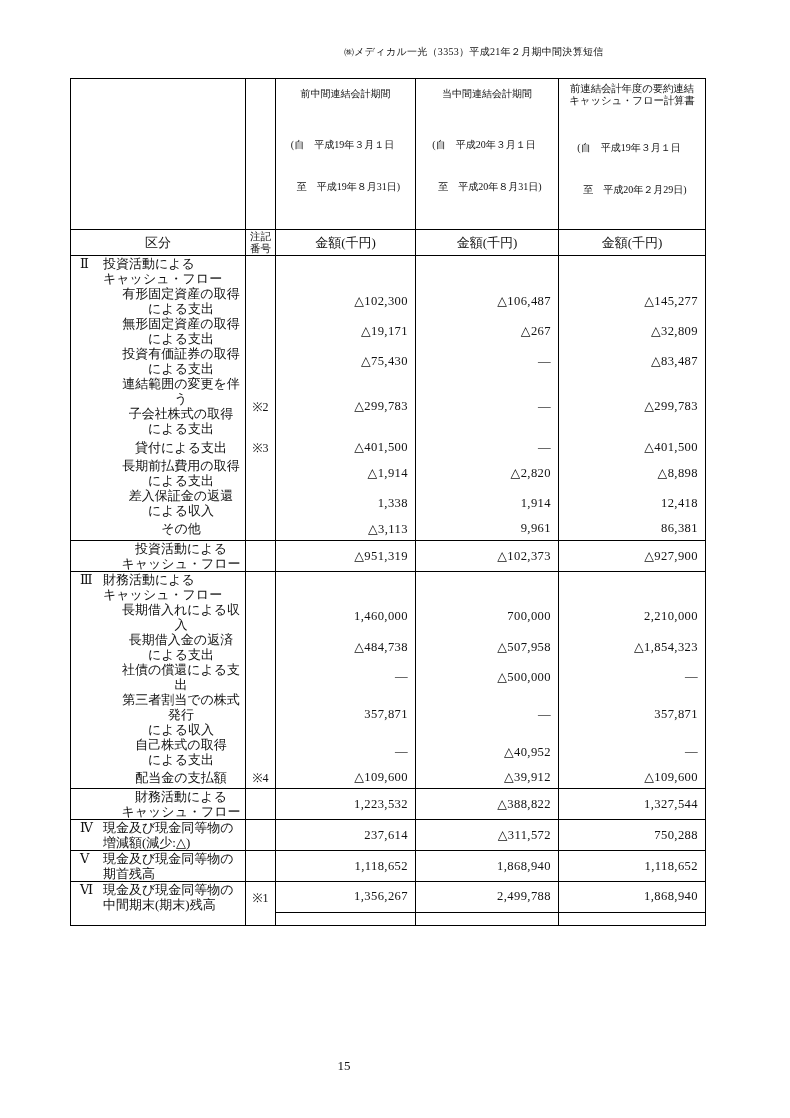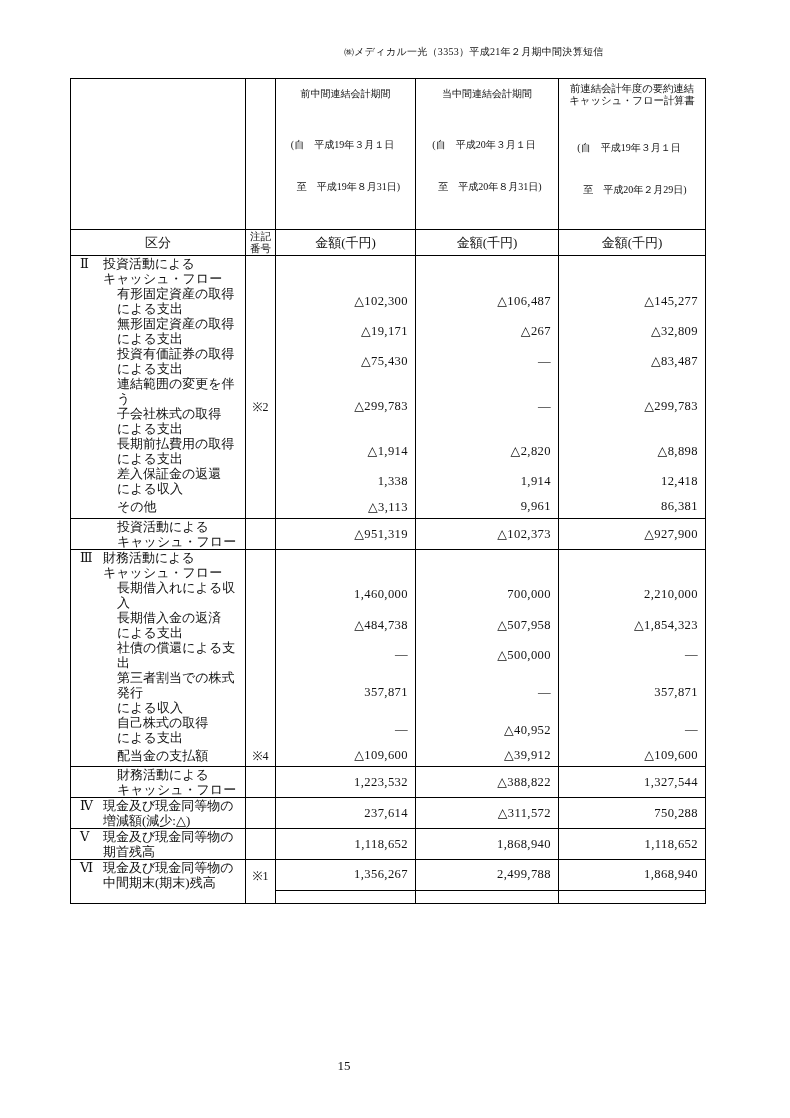--- a/index.html
+++ b/index.html
@@ -31,21 +31,21 @@
   .p-dates { width:max-content; margin:9px auto 0 auto; text-align:left;
              font-size:10px; line-height:14px; white-space:pre; }
   .p-title.small + .p-dates { margin-top:6px; }
   .date-to { padding-left:6px; }
   .note-h { font-size:10.5px; line-height:11.5px; text-align:center; }
   
   tbody td.cat  { }
   .catflex { display:flex; align-items:flex-start; padding-left:9px; }
   .numeral { flex:0 0 23px; font-size:13px; line-height:15px; }
   .labels  { flex:1 1 auto; font-size:13px; line-height:15px; }
-  tr.item .catflex, tr.subtotal .catflex { padding-left:23px; }
+  tr.item .catflex, tr.subtotal .catflex { padding-left:23px;text-align:center; }
   tr.r1 td { height:22px; }
   tr.r2 td { height:30px; }
   tr.r3 td { height:45px; }
   tr.subtotal td { border-top:1.5px solid #000; border-bottom:1.5px solid #000; }
   tr.total td { border-top:1.5px solid #000; }
   tr.empty td { height:13px; }
   tr.empty td.val { border-top:1px solid #000; }
   td.note { text-align:center; font-size:12px; }
   td.val  { text-align:right; padding-right:7px; font-size:12.6px; letter-spacing:0.4px; }
   .page-number { position:absolute; top:1058px; left:0; width:688px;
@@ -180,20 +180,34 @@
               <div>子会社株式の取得</div>
               <div>による支出</div>
             </div>
           </div>
         </td>
         <td class="note">※2</td>
         <td class="val">△299,783</td>
         <td class="val">―</td>
         <td class="val">△299,783</td>
       </tr>
+      <tr class="row item r1">
+        <td class="cat">
+          <div class="catflex">
+            <span class="numeral"></span>
+            <div class="labels">
+              <div>貸付による支出</div>
+            </div>
+          </div>
+        </td>
+        <td class="note">※3</td>
+        <td class="val">△401,500</td>
+        <td class="val">―</td>
+        <td class="val">△401,500</td>
+      </tr>
       <tr class="row item r2">
         <td class="cat">
           <div class="catflex">
             <span class="numeral"></span>
             <div class="labels">
               <div>長期前払費用の取得</div>
               <div>による支出</div>
             </div>
           </div>
         </td>

